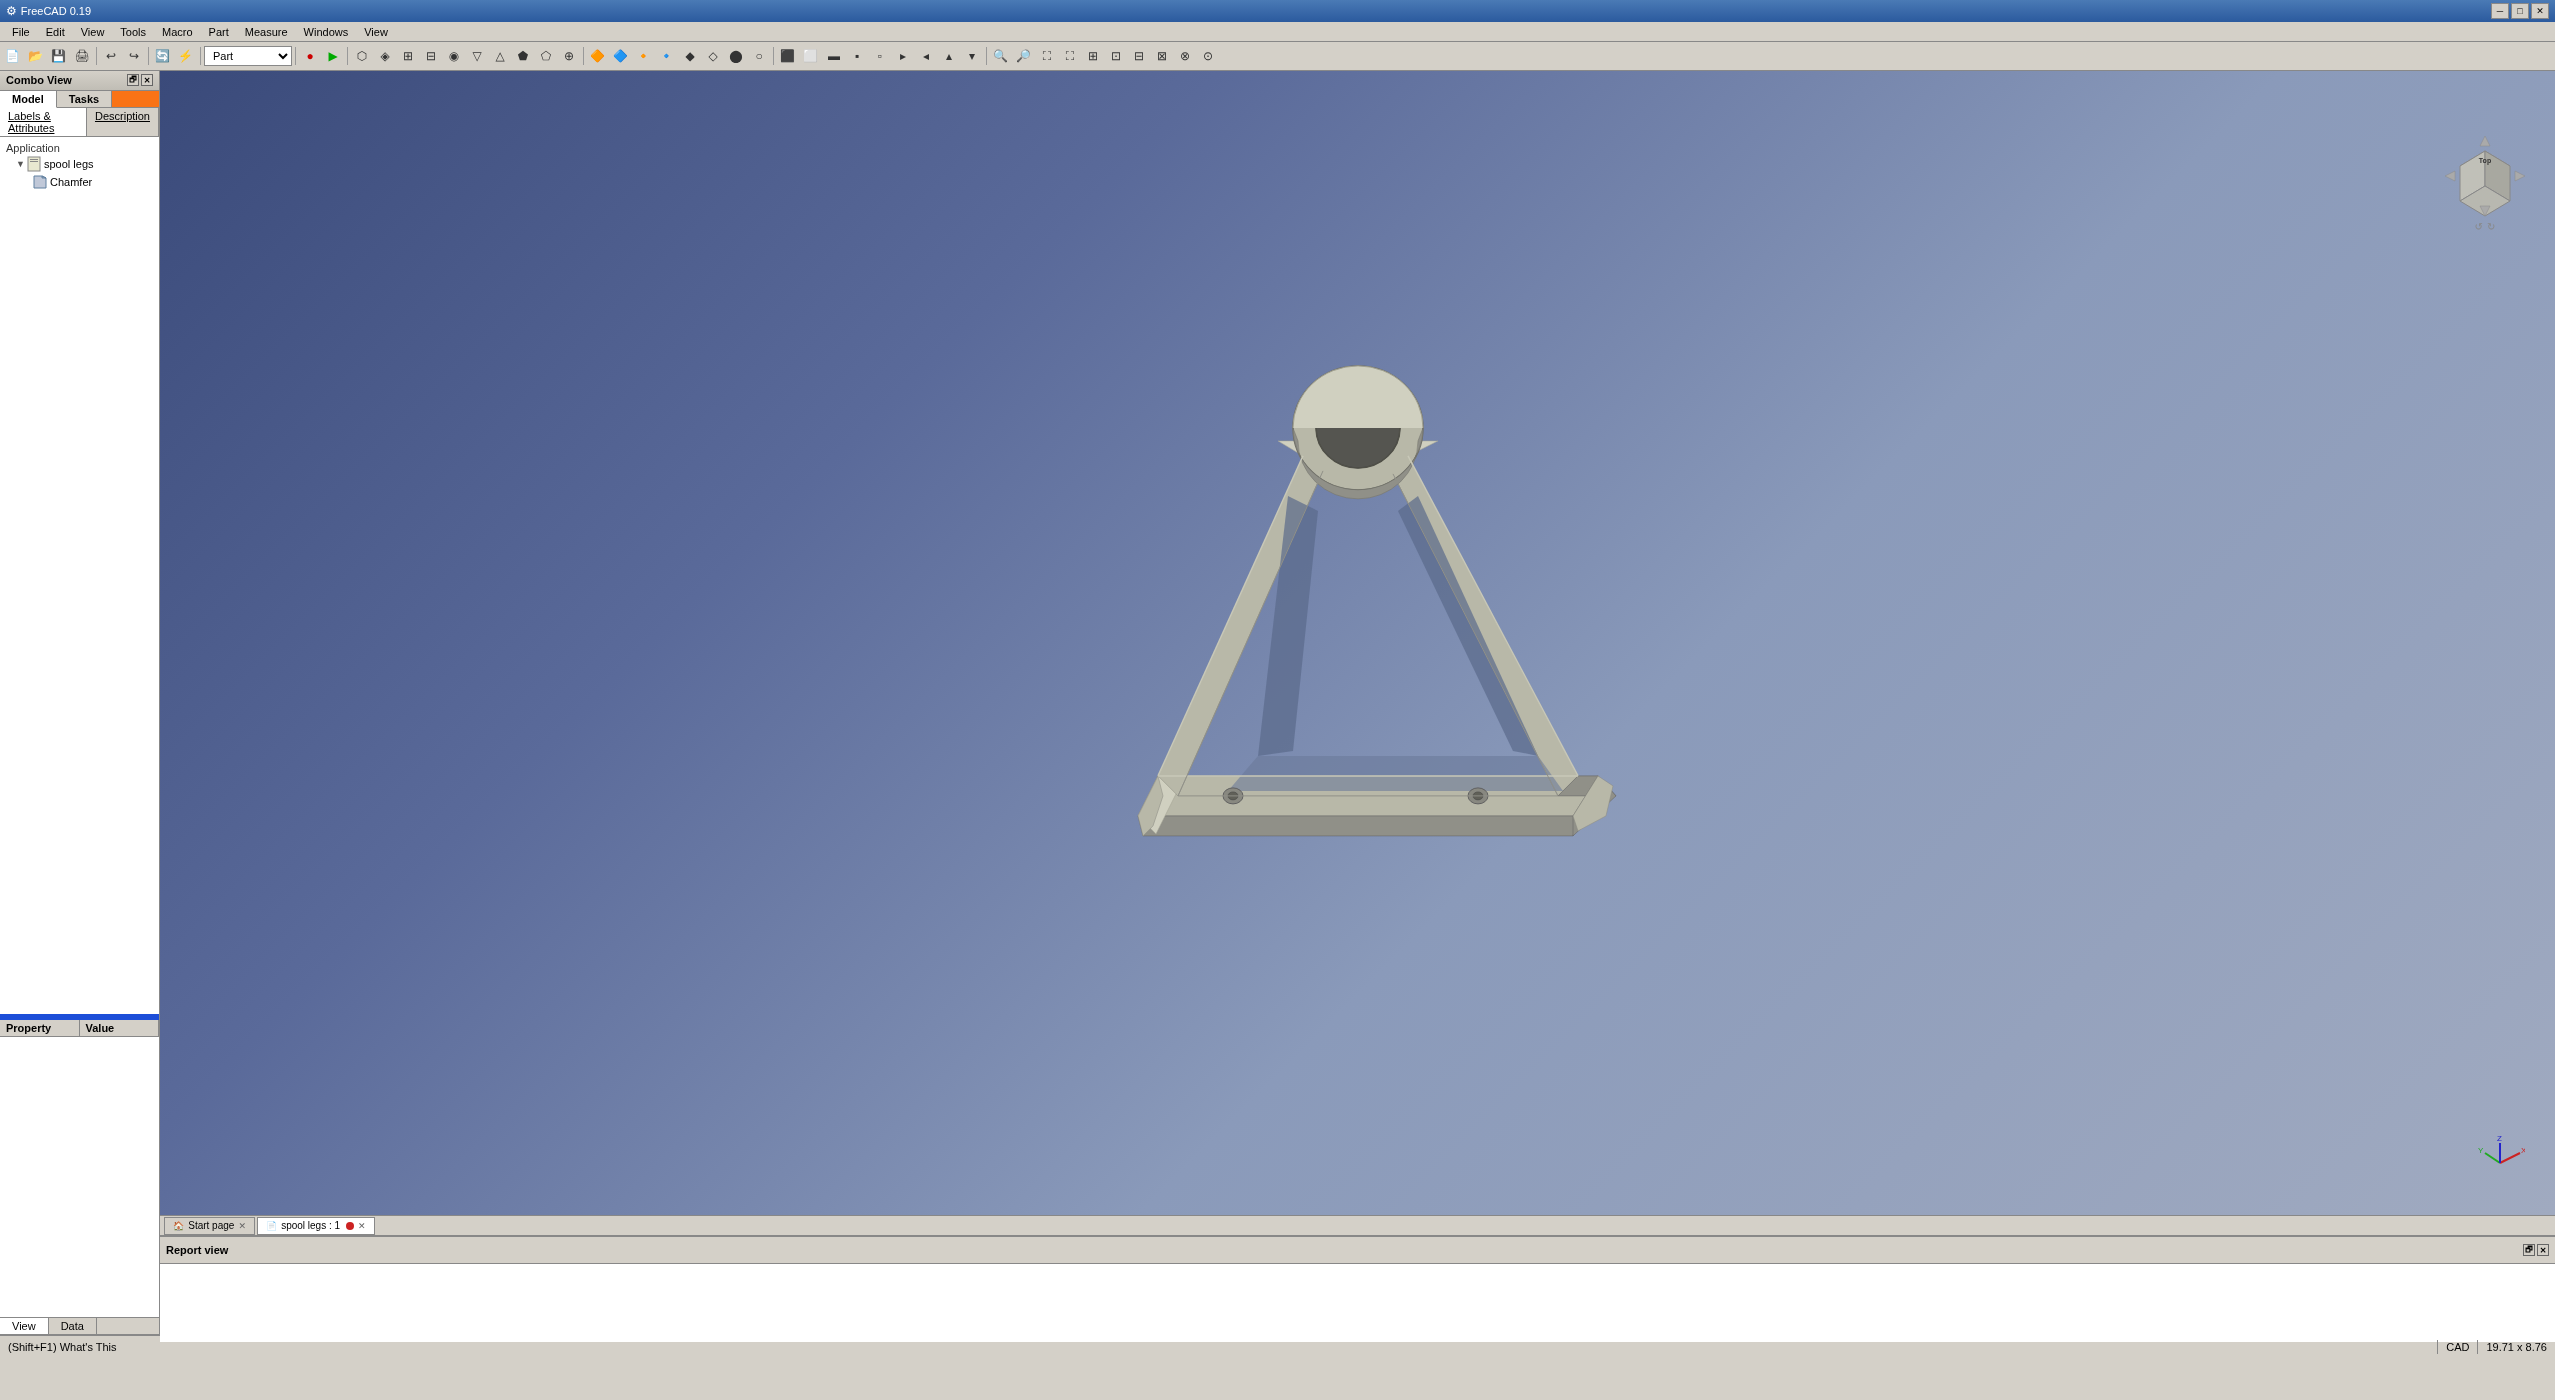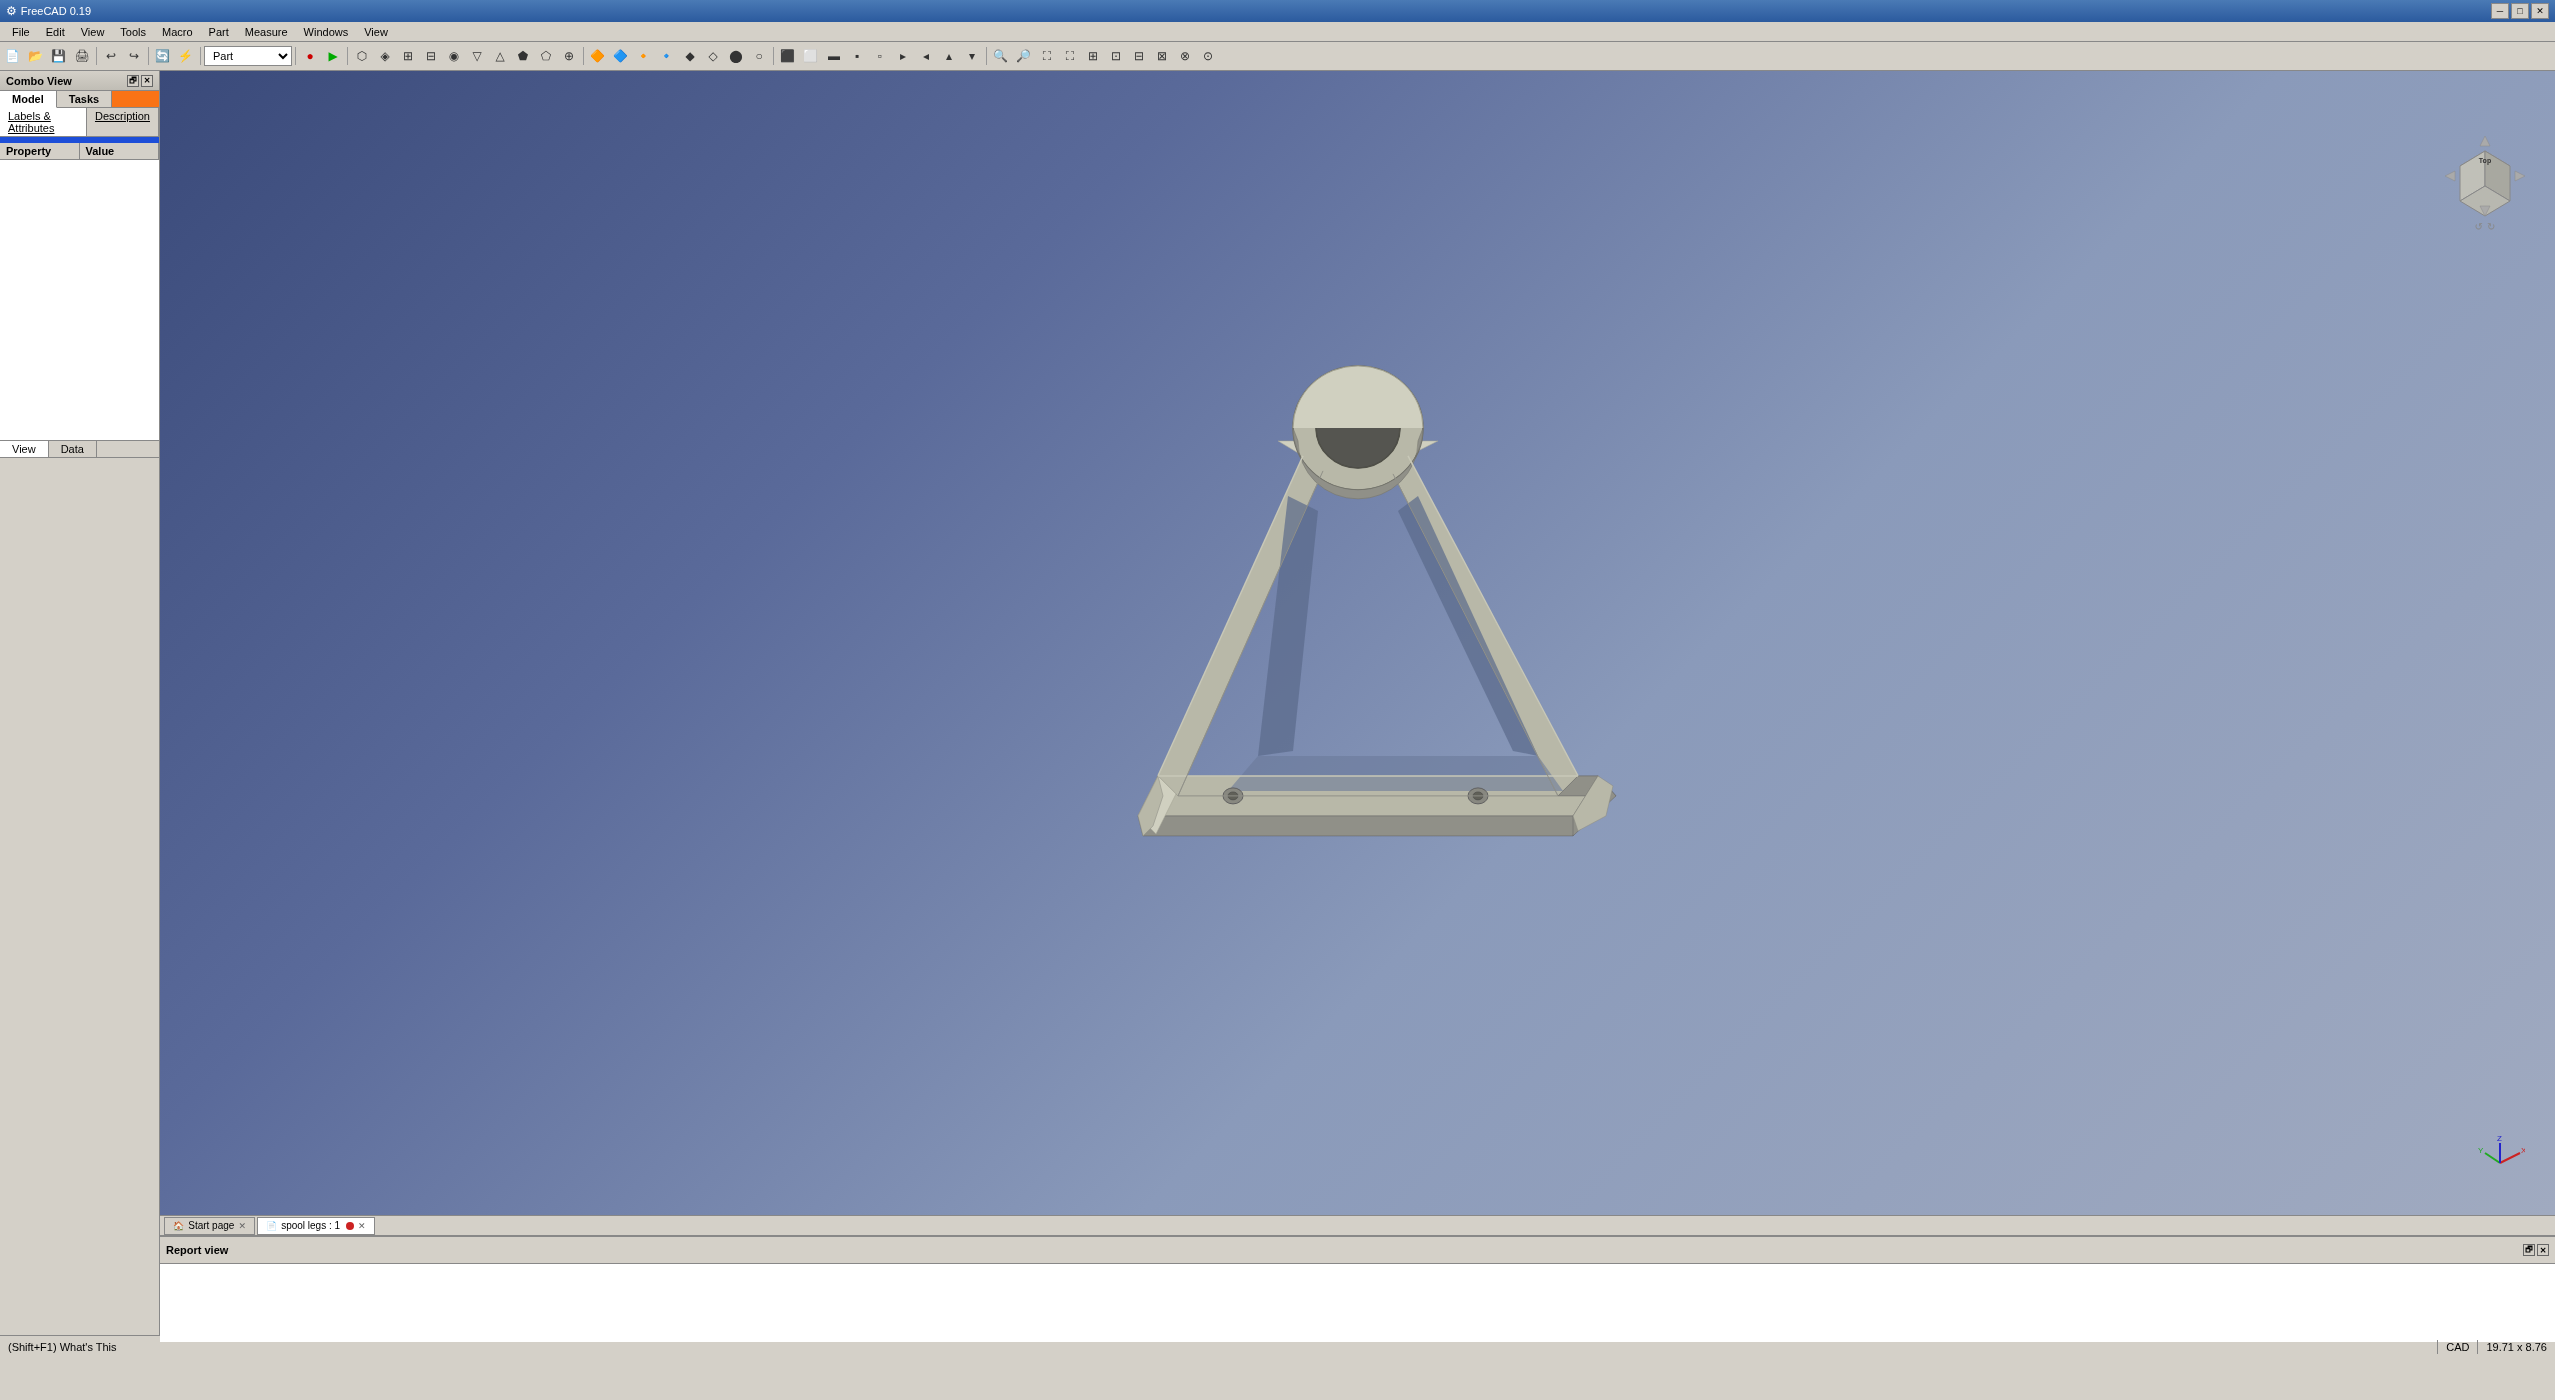--- a/index.html
+++ b/index.html
@@ -85,21 +85,20 @@
       display: flex;
       flex-direction: column;
     }
 
     
     #combo-view-header {
       background: linear-gradient(to bottom, #d4d0c8, #c0bdb5);
       border-bottom: 1px solid #888;
       padding: 3px 6px;
       display: flex;
-      align-items: center;
       justify-content: space-between;
       font-size: 11px;
       font-weight: bold;
       height: 20px;
     }
     #combo-view-controls { display: flex; gap: 2px; }
     .cv-btn { width: 12px; height: 12px; border: 1px solid #666; background: #d4d0c8; font-size: 8px; display: flex; align-items: center; justify-content: center; cursor: pointer; }
 
     
     #model-tasks-tabs {
@@ -431,20 +430,39 @@
     <div id="model-tasks-tabs">
       <div class="model-tab active">Model</div>
       <div class="model-tab">Tasks</div>
     </div>
 
     <div id="property-tabs">
       <div class="prop-tab active">Labels &amp; Attributes</div>
       <div class="prop-tab">Description</div>
     </div>
 
+    <div id="tree-area">
+      <div class="tree-section-label">Application</div>
+      <div class="tree-item">
+        <span class="expand-arrow">▼</span>
+        <svg width="16" height="16" viewBox="0 0 16 16">
+          <rect x="2" y="1" width="12" height="14" fill="#e8e8d0" stroke="#888" stroke-width="1"></rect>
+          <rect x="4" y="3" width="8" height="1" fill="#888"></rect>
+          <rect x="4" y="5" width="8" height="1" fill="#888"></rect>
+        </svg>
+        <span class="item-label" style="margin-left:2px;">spool legs</span>
+      </div>
+      <div class="tree-sub-item">
+        <svg width="16" height="16" viewBox="0 0 16 16">
+          <polygon points="2,14 14,14 14,4 10,2 2,2" fill="#c0c8d8" stroke="#6080a0" stroke-width="1"></polygon>
+          <polygon points="10,2 14,4 10,4" fill="#a0a8b8" stroke="#6080a0" stroke-width="1"></polygon>
+        </svg>
+        <span class="item-label" style="margin-left:2px;">Chamfer</span>
+      </div>
+    </div>
 
     <div id="property-panel">
 
       <div class="prop-col-headers">
         <div class="prop-col-header">Property</div>
         <div class="prop-col-header">Value</div>
       </div>
       <div id="property-table"></div>
     </div>
 

